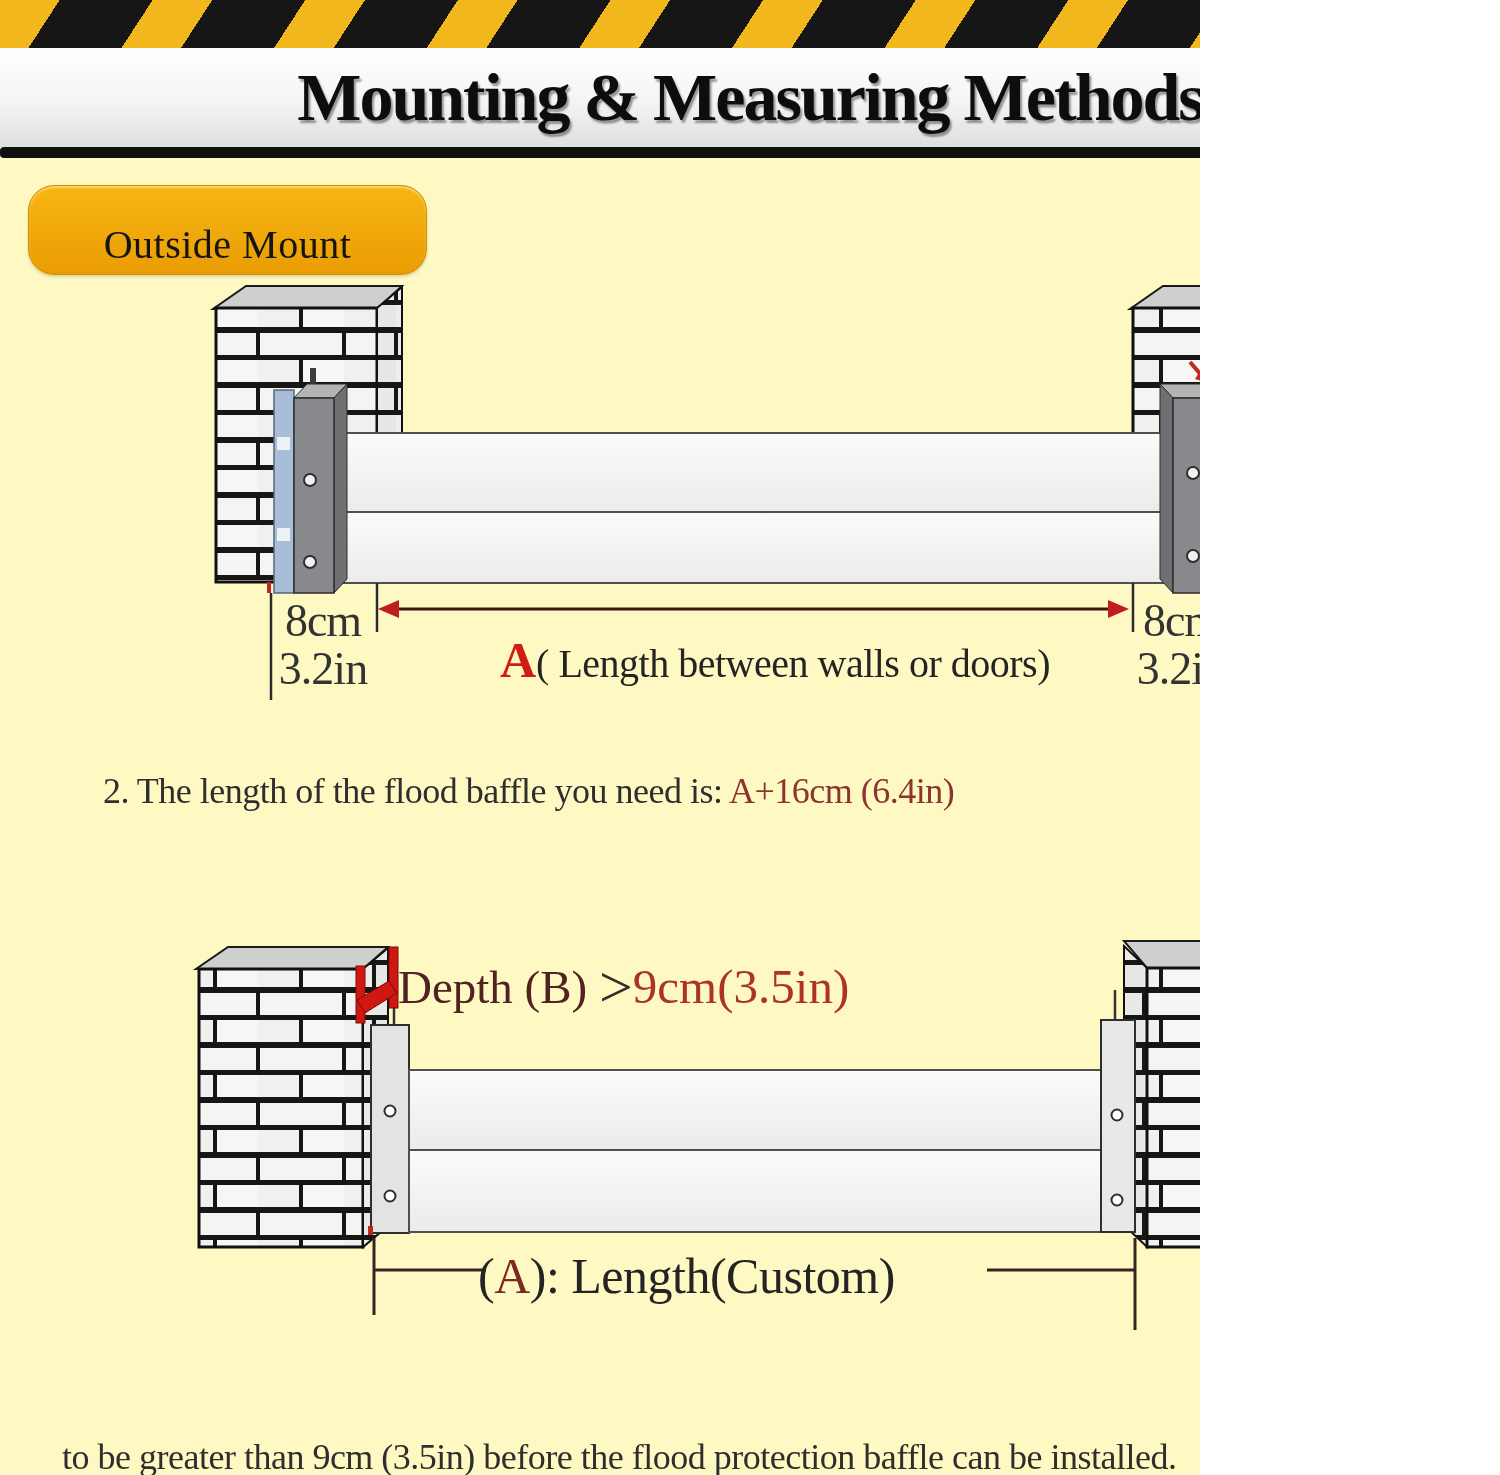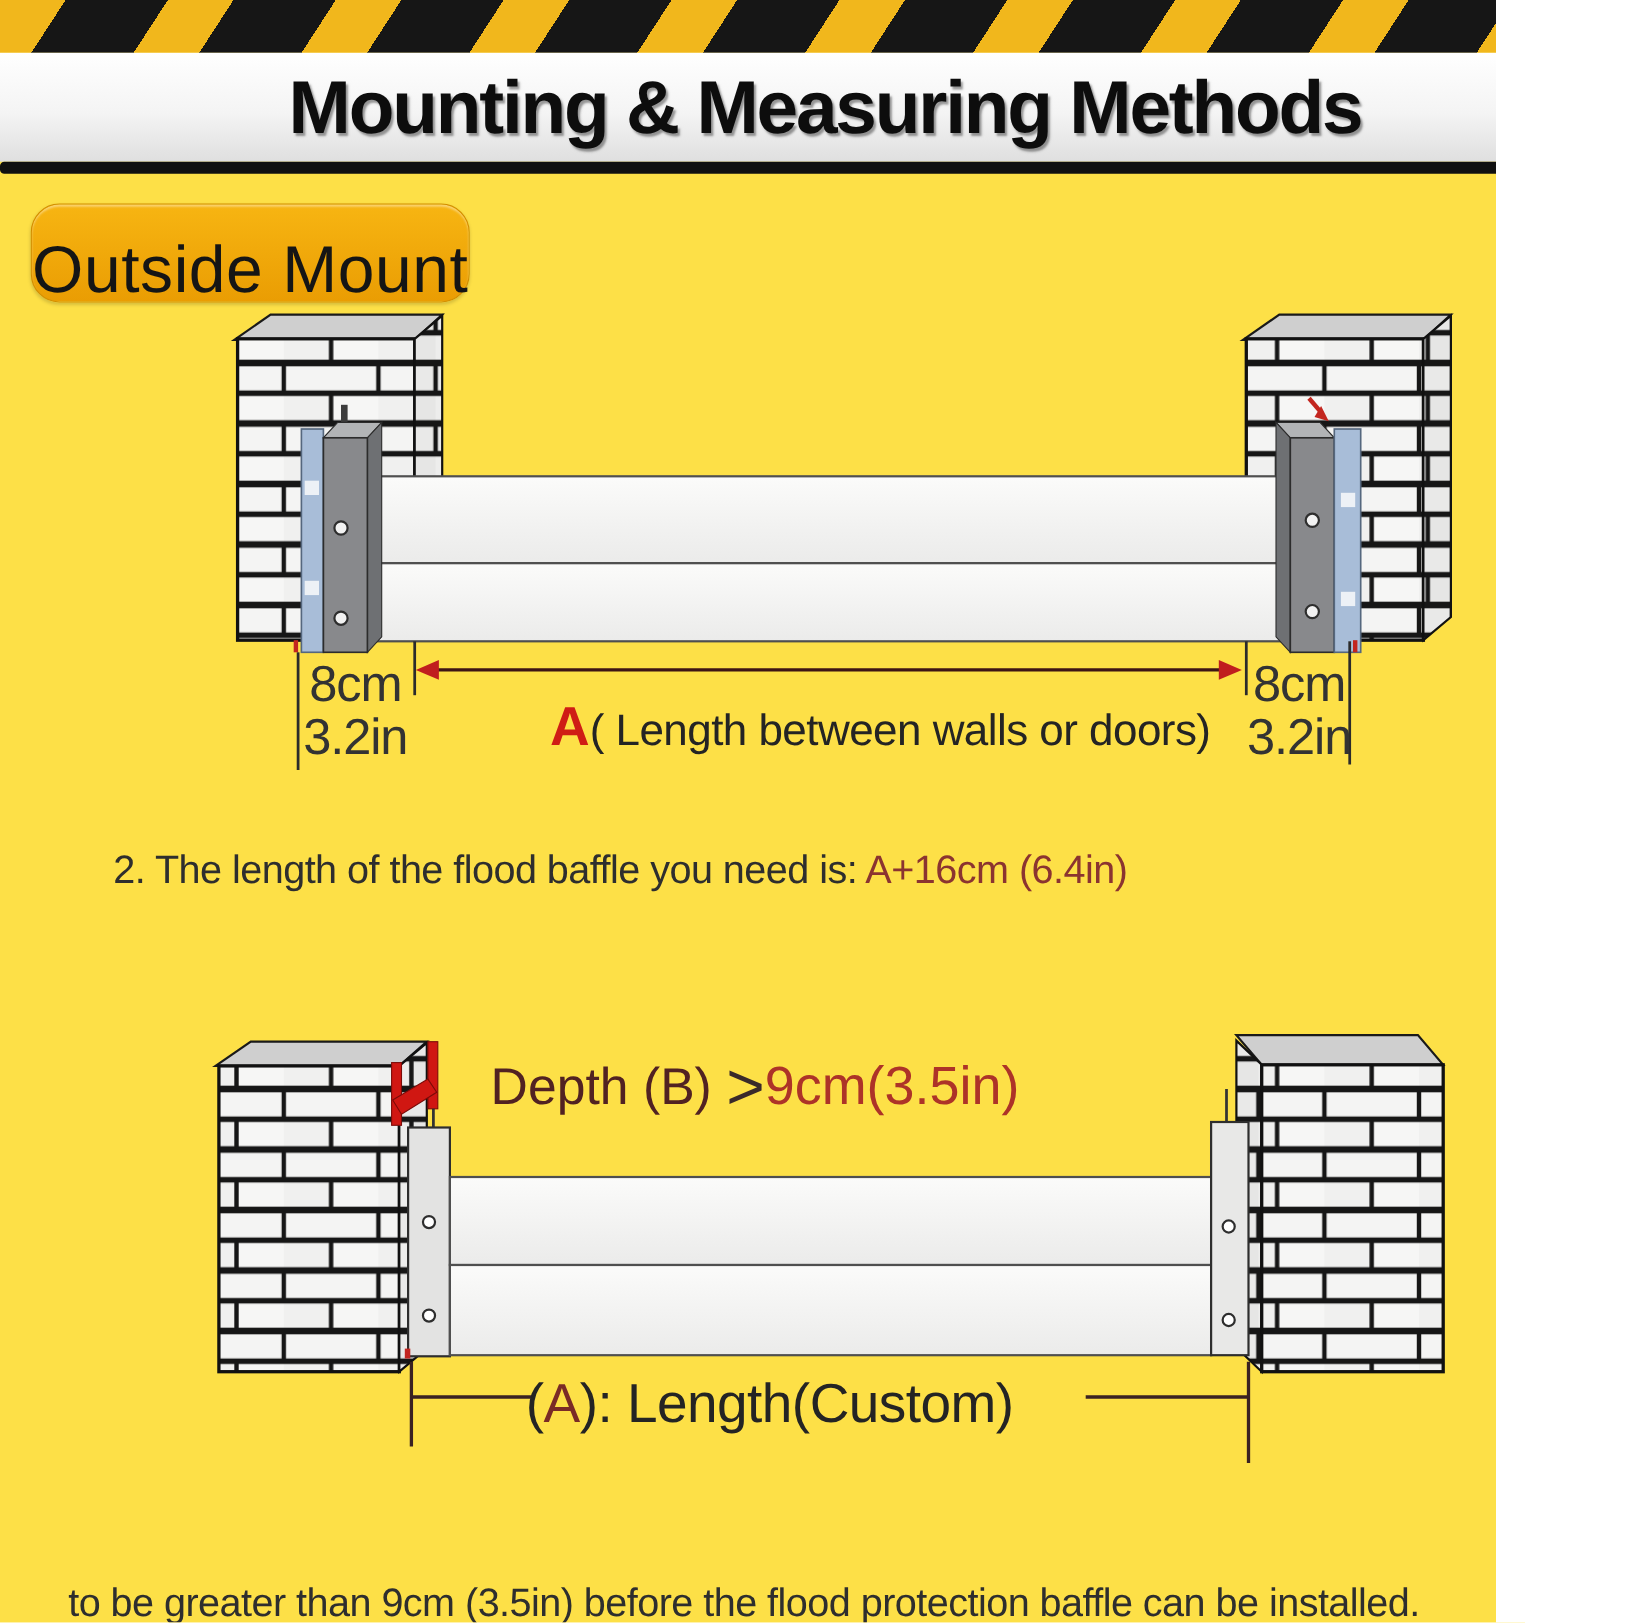--- a/index.html
+++ b/index.html
@@ -1,47 +1,47 @@
 <!DOCTYPE html>
 <html><head>
 <meta charset="utf-8">
 <style>
   html,body{margin:0;padding:0;background:#ffffff;}
-  #sheet{position:relative;width:1360px;height:1475px;background:#fde047;overflow:hidden;
-         font-family:Liberation Sans, sans-serif;}
+  #sheet{position:relative;width:1200px;height:1475px;background:#fef9c3;overflow:hidden;
+         font-family:Liberation Serif, serif;}
   
   .tape{position:absolute;left:0;top:0;width:1500px;height:48px;
         background:repeating-linear-gradient(123deg,#f1b71c 0 50px,#161616 50px 128px);
         box-shadow:0 2px 3px rgba(0,0,0,.35);}
   .title-band{position:absolute;left:0;top:48px;width:1500px;height:99px;
         background:linear-gradient(180deg,#ffffff 0%,#f4f4f4 55%,#dfdfdf 100%);
         display:flex;align-items:center;justify-content:center;}
   .title{font-size:68px;font-weight:700;letter-spacing:-2px;color:#0d0d0d;
         text-shadow:2px 3px 2px rgba(70,70,70,.55);white-space:nowrap;}
   .divider{position:absolute;left:0;top:147px;width:1500px;height:11px;background:#101010;
         border-radius:4px;}
   
   .badge{position:absolute;left:28px;width:397px;height:88px;border-radius:26px;
         background:linear-gradient(180deg,#f7b512,#ea9d03);border:1px solid #d28d00;
         display:flex;align-items:center;justify-content:center;
         box-shadow:inset 0 2px 2px rgba(255,255,255,.4), 0 2px 3px rgba(0,0,0,.15);}
-  .badge span{font-size:60px;color:#151515;letter-spacing:0.5px;white-space:nowrap;margin-top:28px;}
+  .badge span{font-size:40px;color:#151515;letter-spacing:0.5px;white-space:nowrap;margin-top:28px;}
   #badge-outside{top:185px;} #badge-inside{top:842px;}
   
   svg.diagram{position:absolute;left:0;}
   
   .dim{position:absolute;width:130px;text-align:center;font-size:46px;color:#333;
        letter-spacing:-1px;white-space:nowrap;}
   .span-label{position:absolute;white-space:nowrap;color:#242424;}
   .span-label .redA{font-size:50px;font-weight:700;color:#cf1d15;}
   .span-label .ltxt{font-size:40px;letter-spacing:-0.5px;}
   .step{position:absolute;font-size:36px;letter-spacing:-0.5px;color:#2e2e2e;white-space:nowrap;}
   .maroon{color:#7a2b26;}
   .redtxt{color:#8b3430;}
-  .depth-label{position:absolute;white-space:nowrap;padding-left:48px;}
+  .depth-label{position:absolute;white-space:nowrap;}
   .depth-label .dpre{font-size:47px;color:#512222;}
   .depth-label .dgt{font-size:60px;color:#3a2a2a;vertical-align:-4px;}
   .depth-label .dval{font-size:49px;color:#ad3328;}
   .alen{position:absolute;width:520px;text-align:left;font-size:50px;color:#242424;
         letter-spacing:-0.5px;white-space:nowrap;}
 </style>
 </head>
 <body>
 
 <div id="sheet">

